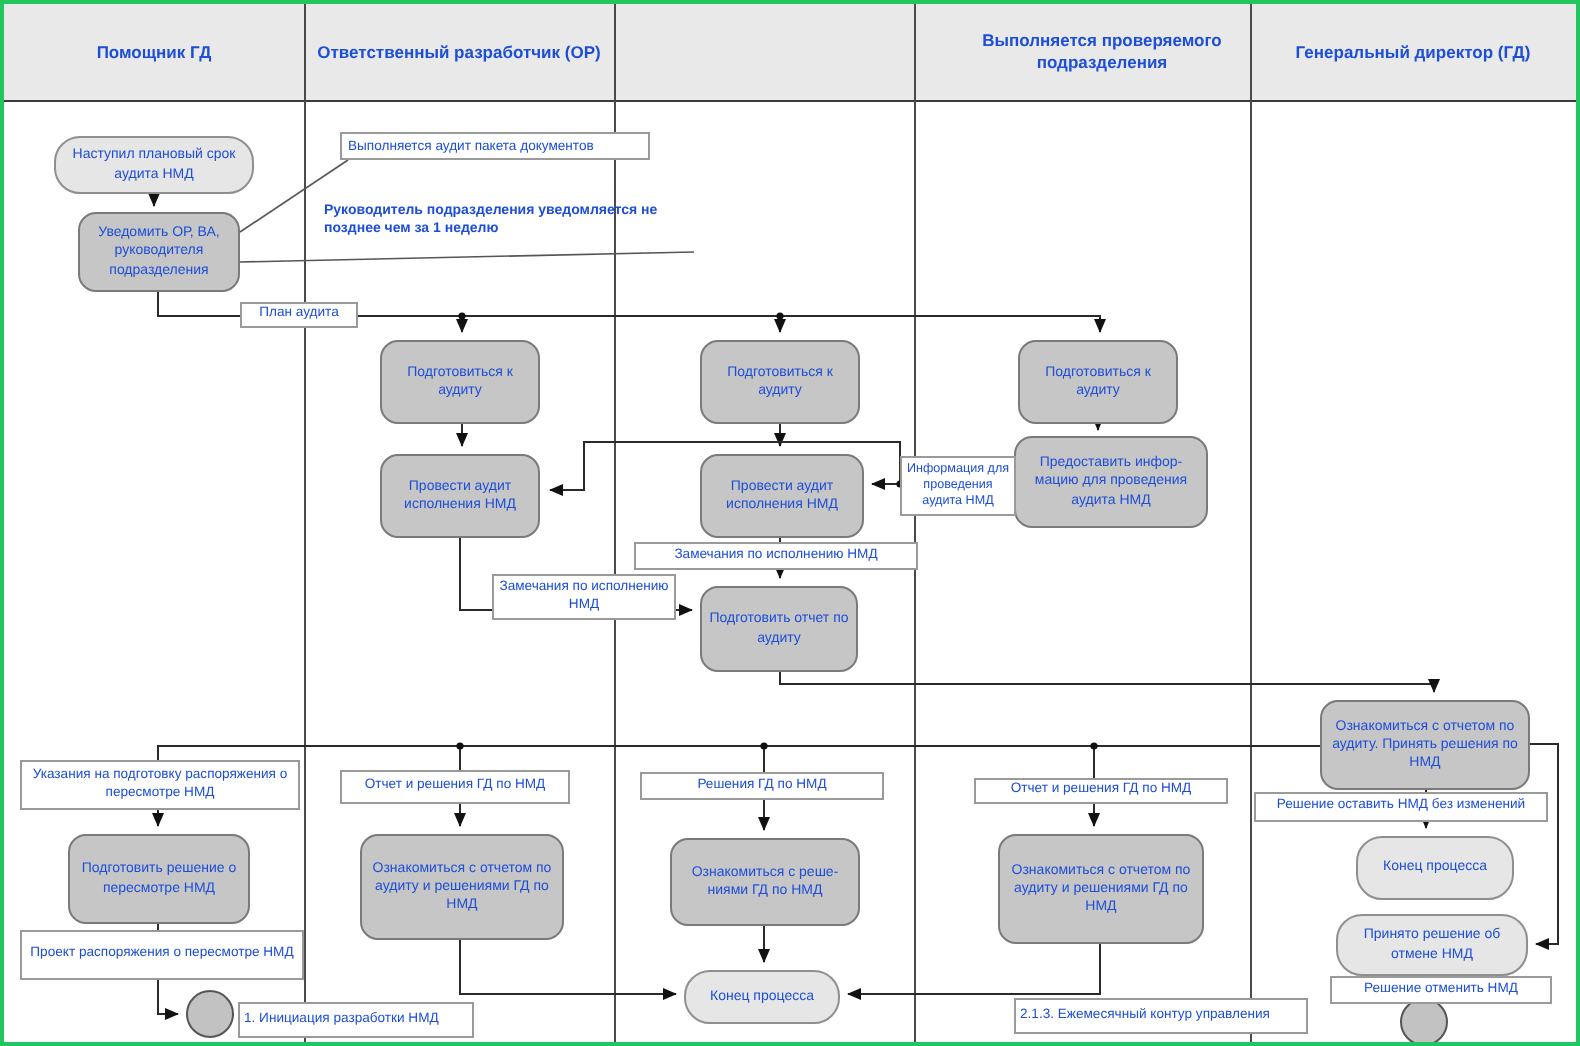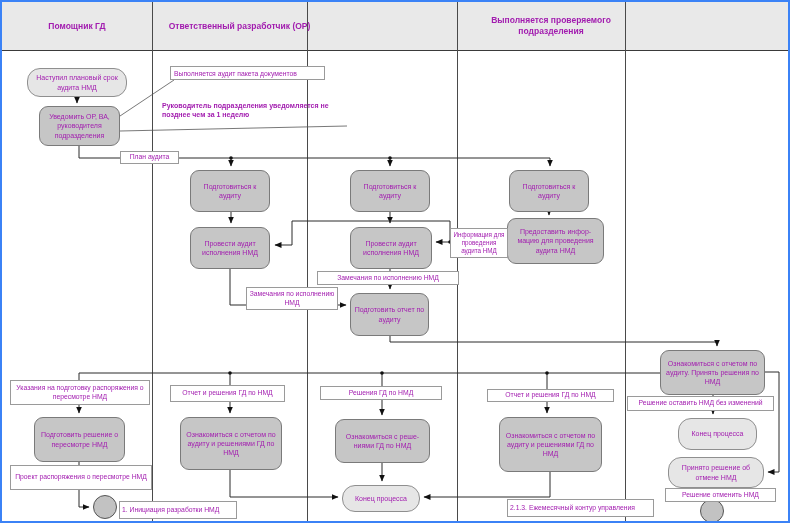--- a/index.html
+++ b/index.html
@@ -1,20 +1,20 @@
 <!DOCTYPE html>
 <html><head>
 <meta charset="utf-8">
 <style>
   html,body{margin:0;padding:0;background:#fff;}
   #canvas{
     position:relative;width:790px;height:523px;
     font-family:"Liberation Sans",sans-serif;
-    background:#fff;border:2px solid #3b82f6;box-sizing:border-box;
-    overflow:hidden;color:#a21caf;
+    background:#fff;border:2px solid #22c55e;box-sizing:border-box;
+    overflow:hidden;color:#1d4ed8;
   }
   .hdr-row{position:absolute;left:0;top:0;width:786px;height:48px;background:#e9e9e9;border-bottom:1px solid #3a3a3a;}
   .lane-line{position:absolute;top:0;width:1px;height:519px;background:#4a4a4a;}
   .hdr{position:absolute;top:0;height:48px;display:flex;align-items:center;justify-content:center;
        text-align:center;font-weight:bold;font-size:8.5px;line-height:1.25;z-index:4;}
   .task{position:absolute;background:#c6c6c6;border:1px solid #7a7a7a;border-radius:9px;
         display:flex;align-items:center;justify-content:center;text-align:center;
         font-size:7px;line-height:1.3;padding:2px;box-sizing:border-box;z-index:3;}
   .event{position:absolute;background:#e6e6e6;border:1px solid #8f8f8f;border-radius:13px;
         display:flex;align-items:center;justify-content:center;text-align:center;
@@ -36,22 +36,23 @@
 
 <div id="canvas">
 
   <div class="hdr-row"></div>
   <div class="lane-line" style="left:150px;"></div>
   <div class="lane-line" style="left:305px;"></div>
   <div class="lane-line" style="left:455px;"></div>
   <div class="lane-line" style="left:623px;"></div>
 
   <div class="hdr" style="left:0;width:150px;">Помощник ГД</div>
-  <div class="hdr" style="left:150px;width:155px;padding:0 10px;">Ответственный разработчик (ОР)</div>
+  <div class="hdr" style="left:150px;width:155px;padding:0 0;">Ответственный разработчик (ОР)</div>
   <div class="hdr" style="left:455px;width:168px;padding:0 10px;">Выполняется проверяемого подразделения</div>
+  <div class="hdr" style="left:623px;width:163px;">Генеральный директор (ГД)</div>
 
   <svg class="wires" width="790" height="523">
     <defs>
       <marker id="arr" markerWidth="10" markerHeight="8" refX="6.5" refY="3" orient="auto" markerUnits="userSpaceOnUse">
         <path d="M0,0 L7,3 L0,6 Z" fill="#111"></path>
       </marker>
     </defs>
     <g stroke="#2a2a2a" stroke-width="1" fill="none">
       <path d="M75,95 V101" marker-end="url(#arr)"></path>
       <path d="M77,144 V156 H548 V164" marker-end="url(#arr)"></path>

